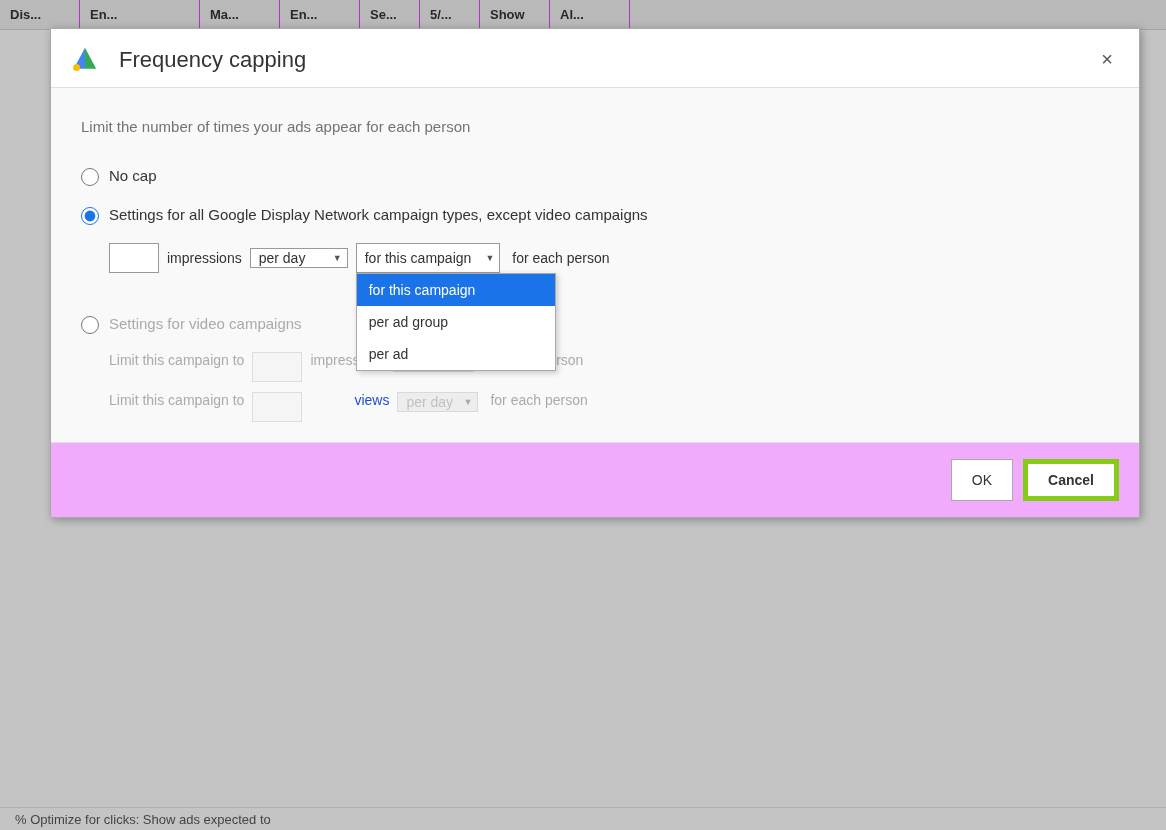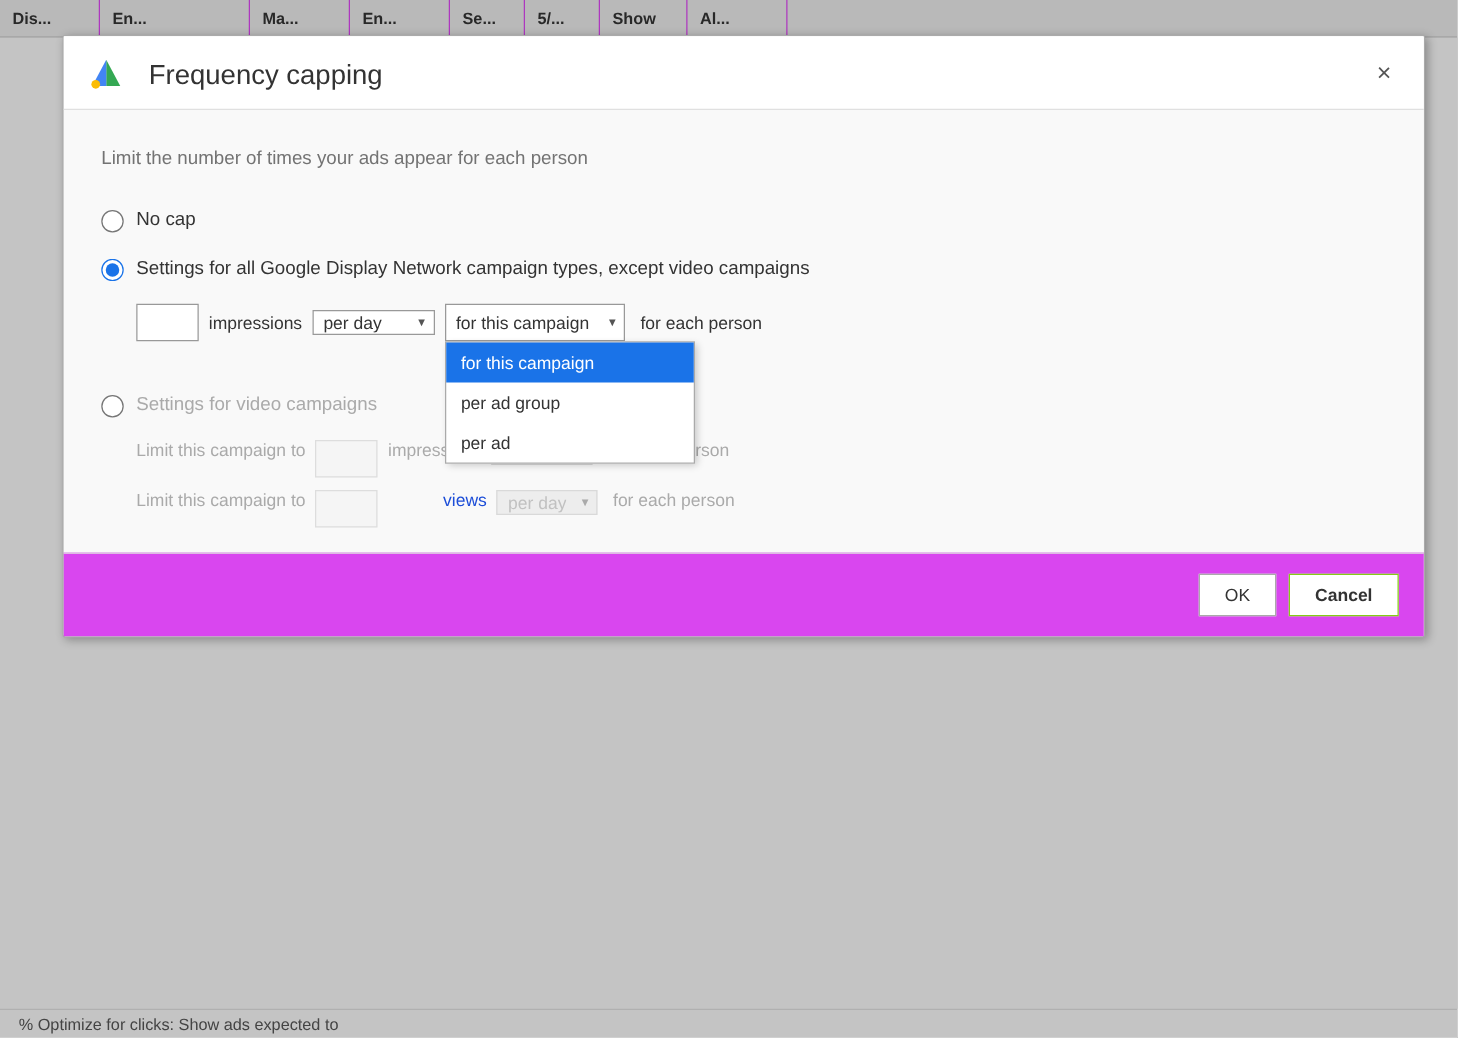--- a/index.html
+++ b/index.html
@@ -295,37 +295,37 @@
       background: #f5f5f5;
       border-color: #ddd;
     }
 
     
     .modal-footer {
       padding: 16px 20px;
       display: flex;
       justify-content: flex-end;
       gap: 10px;
-      background: #d946ef;
+      background: #f0abfc;
       border-top: 1px solid #e0e0e0;
     }
 
     .btn-ok {
       padding: 8px 20px;
       background: #fff;
       border: 1px solid #aaa;
       font-size: 14px;
       cursor: pointer;
       color: #333;
     }
 
     .btn-cancel {
       padding: 8px 20px;
       background: #fff;
-      border: 1px solid #84cc16;
+      border: 5px solid #84cc16;
       font-size: 14px;
       cursor: pointer;
       color: #333;
       font-weight: bold;
     }
   </style>
 </head>
 <body>
 
 <div class="background-table">

